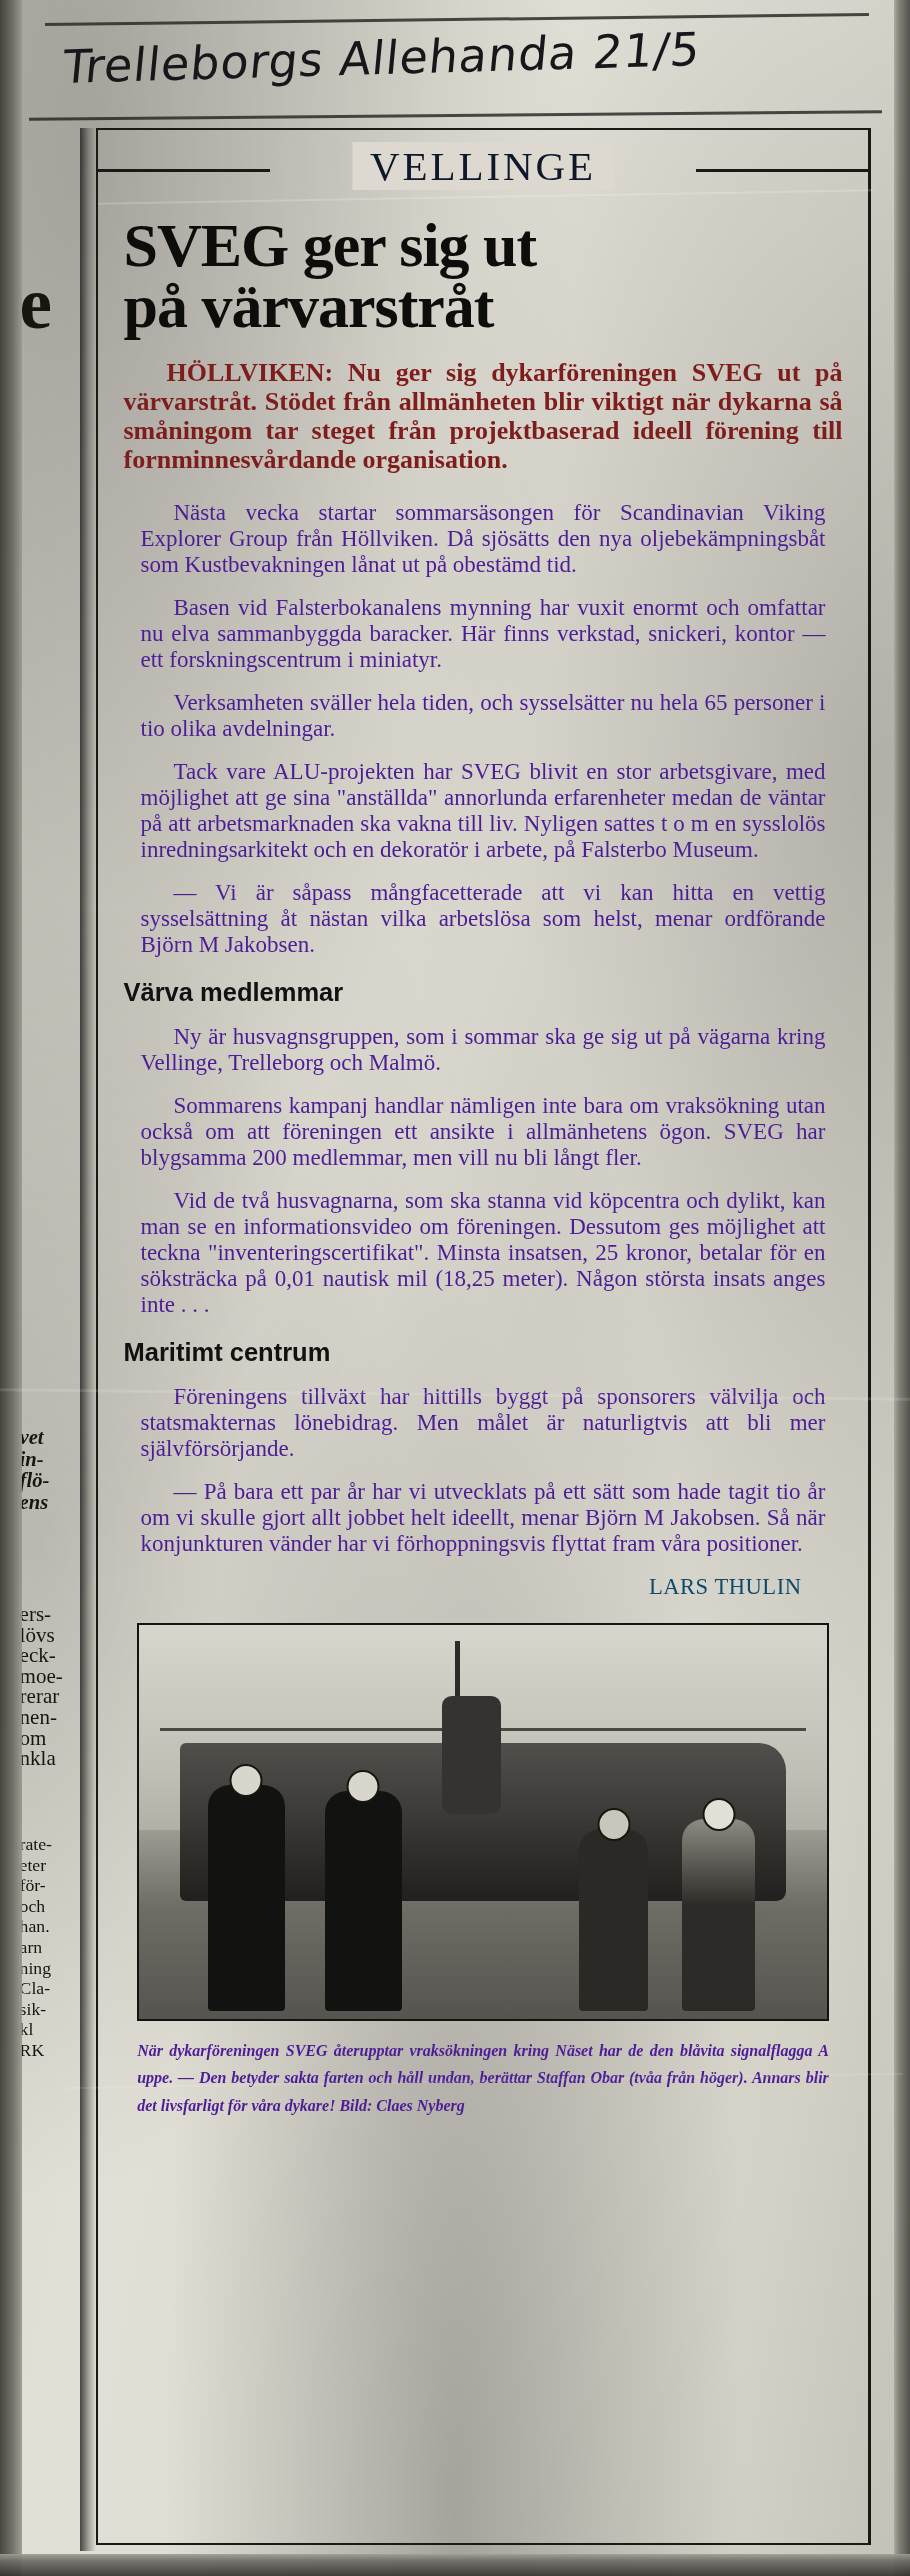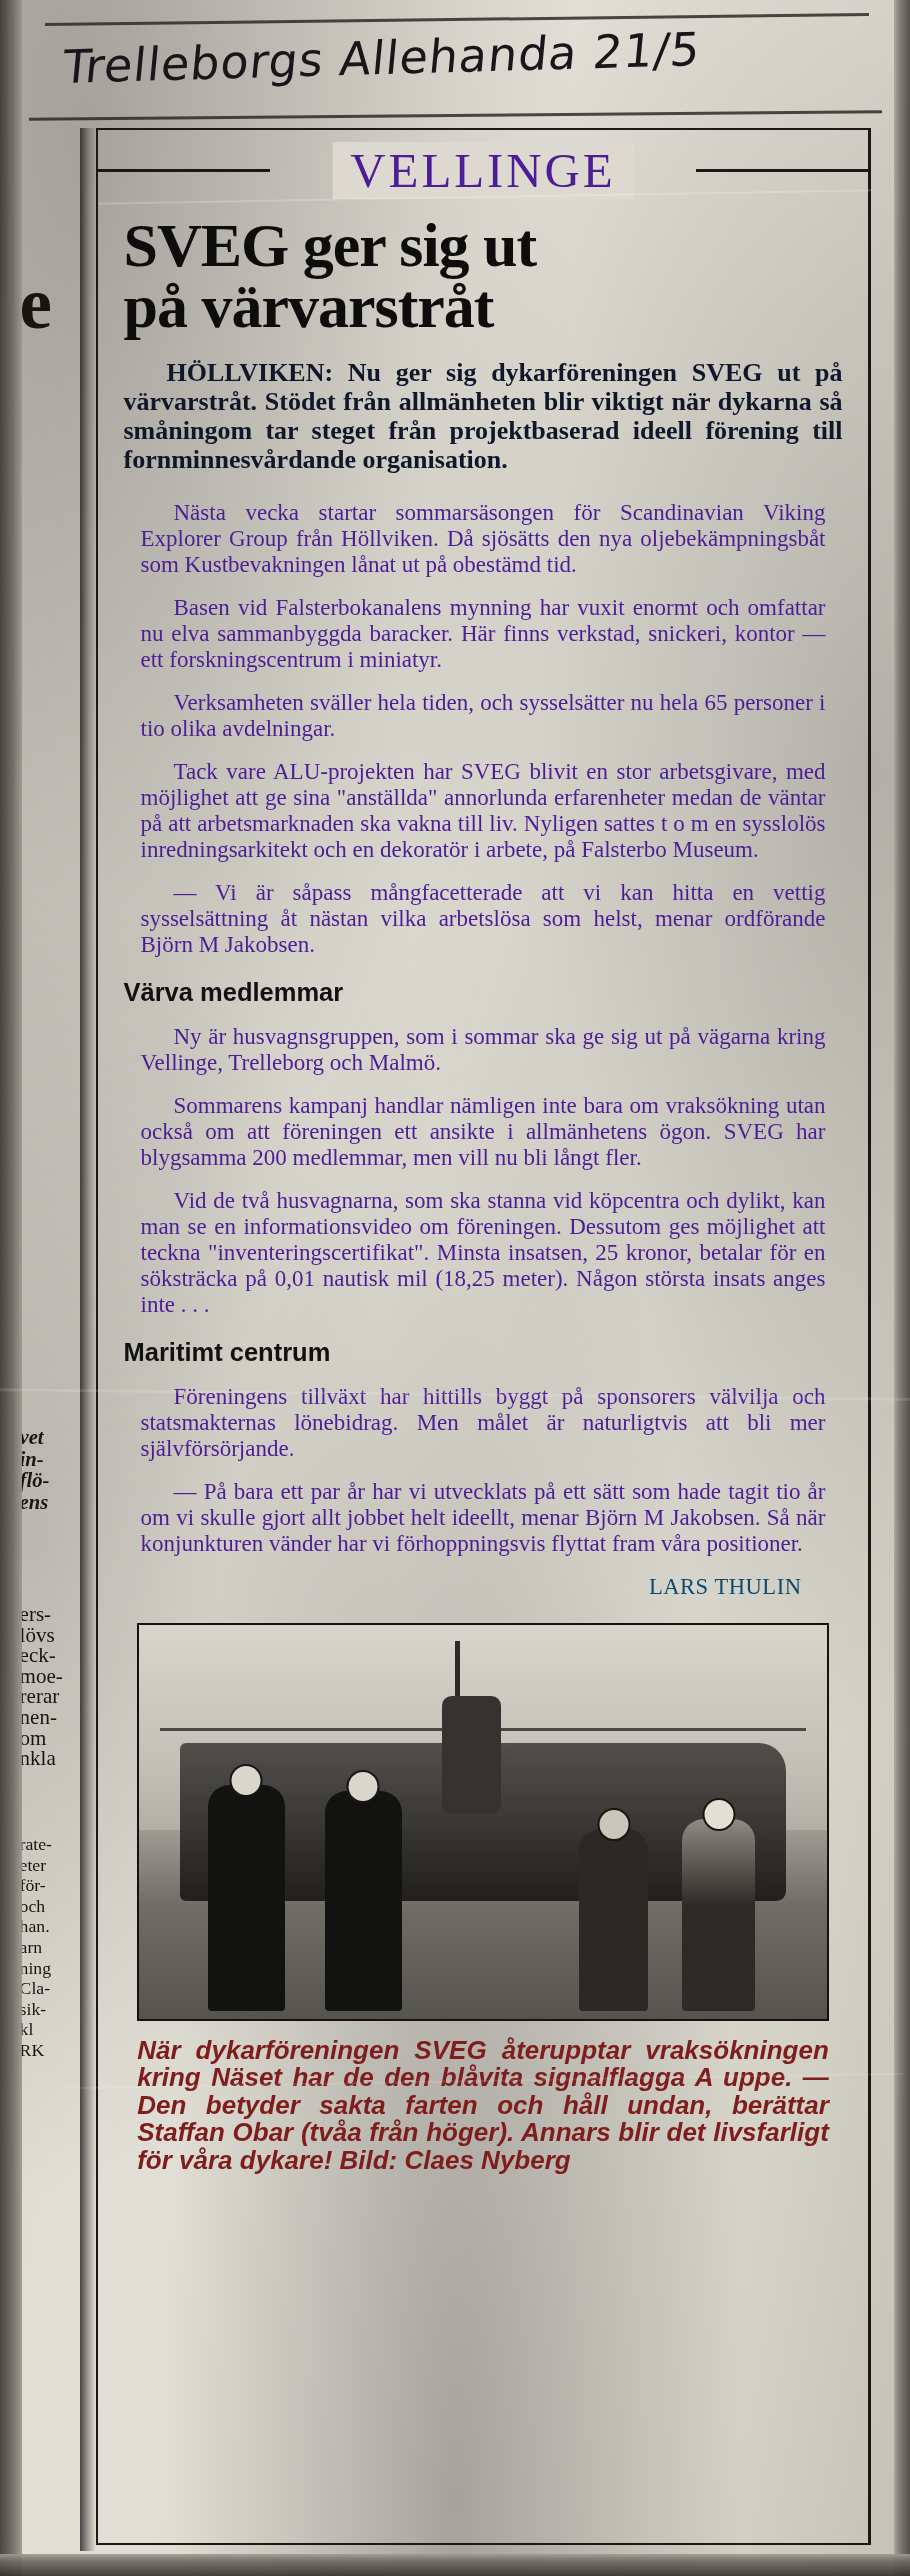--- a/index.html
+++ b/index.html
@@ -144,23 +144,23 @@
     position: relative;
     height: 73px;
     margin-top: 5.9px;
   }
   .kicker {
     position: absolute;
     left: 50%;
     top: 5.9px;
     transform: translateX(-50%);
     font-family: "Liberation Serif", serif;
-    font-size: 49px;
+    font-size: 41px;
     letter-spacing: 2.9px;
-    color: #4c1d95;
+    color: #0f172a;
     padding: 0 17.7px;
     background: #ddd9d0;
   }
   .kicker-rule {
     position: absolute;
     top: 33px;
     height: 2.9px;
     background: #1a1915;
   }
   .kicker-rule.left { left: -25.5px; width: 172px; }
@@ -179,21 +179,21 @@
   }
   .headline .l2 { display: block; }
 
   
   .lead {
     font-family: "Liberation Serif", serif;
     font-weight: bold;
     font-size: 26px;
     line-height: 29px;
     text-align: justify;
-    color: #0f172a;
+    color: #7f1d1d;
     margin-top: 21.6px;
     text-indent: 43px;
     hyphens: manual;
   }
 
   
   .body p {
     font-family: "Liberation Serif", serif;
     font-size: 23px;
     line-height: 26px;
@@ -282,26 +282,26 @@
   .tank {
     position: absolute;
     left: 44%; top: 18%;
     width: 59px; height: 118px;
     background: #35332f;
     border-radius: 9.8px;
   }
 
   
   .caption {
-    font-family: Liberation Sans, sans-serif;
+    font-family: Liberation Serif, serif;
     font-style: italic;
     font-weight: bold;
-    font-size: 26px;
+    font-size: 16px;
     line-height: 27.5px;
-    color: #7f1d1d;
+    color: #4c1d95;
     text-align: justify;
     margin: 15.7px 13.7px 0 13.7px;
   }
 
   
   .crease {
     position: absolute;
     background: rgba(255,255,255,0.38);
     transform: rotate(-1deg);
     pointer-events: none;

